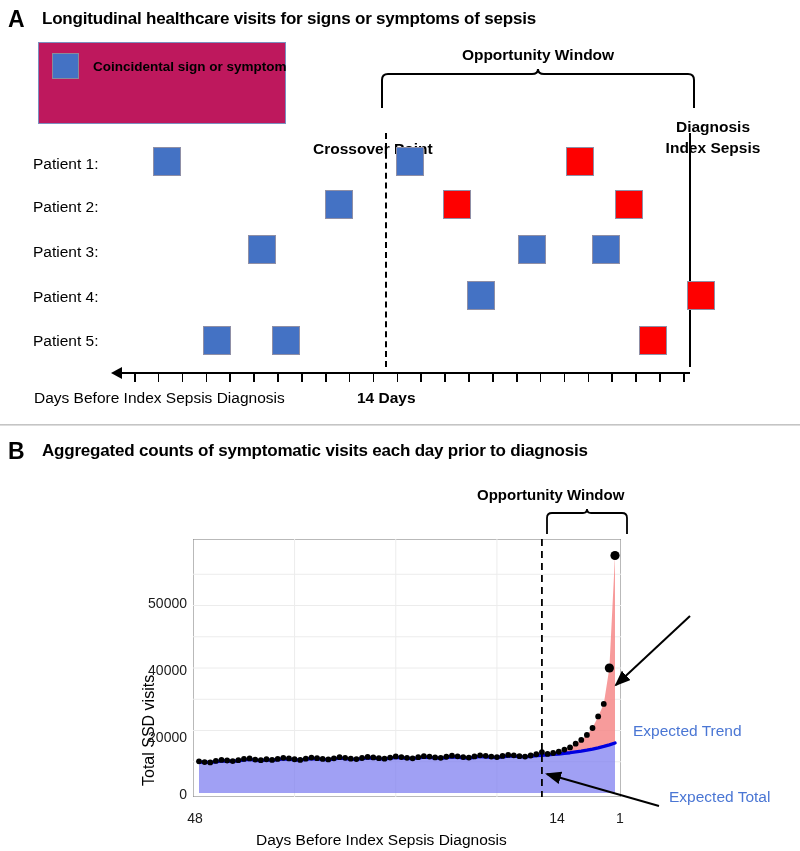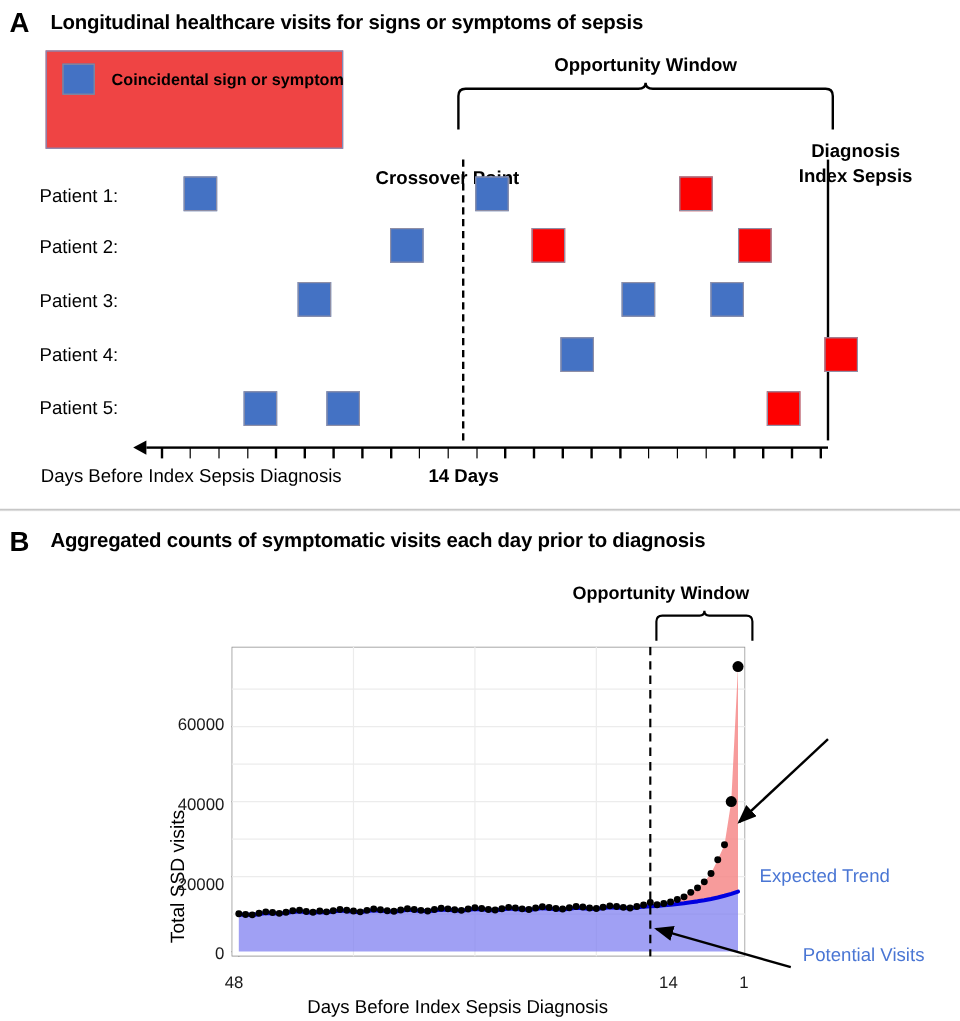--- a/index.html
+++ b/index.html
@@ -13,21 +13,21 @@
   #panel-b{top:426px;height:425px;}
   .divider{position:absolute;left:0;top:424px;width:800px;height:2px;
            background:linear-gradient(#b9b9b9,#e8e8e8);}
 
   .panel-letter{position:absolute;font-weight:bold;font-size:23px;line-height:1;}
   .panel-title{position:absolute;font-weight:bold;font-size:17px;line-height:1;
                letter-spacing:-0.2px;white-space:nowrap;}
 
   
   #legend-a{position:absolute;left:38px;top:42px;width:248px;height:82px;
-            border:1.5px solid #7b8fbf;background:#ef4444;box-sizing:border-box;}
+            border:1.5px solid #7b8fbf;background:#be185d;box-sizing:border-box;}
   .legend-row{position:absolute;left:13px;height:28px;display:flex;align-items:center;}
   .legend-swatch{width:27px;height:26px;border:1px solid #8a8a9a;box-sizing:border-box;}
   .legend-text{font-size:13.5px;font-weight:bold;margin-left:14px;white-space:nowrap;}
   .prow-label{position:absolute;font-weight:normal;font-size:15.5px;white-space:nowrap;}
   .visit-marker{position:absolute;width:28px;height:29px;
                 border:1px solid #8f8fa6;box-sizing:border-box;}
   .vm-blue{background:#4472c4;}
   .vm-red{background:#fe0000;}
 
   .crossover-line{position:absolute;border-left:2px dashed #000;}
@@ -146,21 +146,21 @@
   <svg style="position:absolute;left:545px;top:82px;" width="84" height="28">
     <path d="M2,26 L2,10 Q2,5 7,5 L38,5 Q42,5 42,1 Q42,5 46,5 L77,5 Q82,5 82,10 L82,26" fill="none" stroke="#000" stroke-width="1.8"></path>
   </svg>
   <div class="lbl-bold" style="left:477px;top:60px;font-size:15px;">Opportunity Window</div>
 
   <div class="ylab-rot" style="left:140px;top:360px;">Total SSD visits</div>
 
   <div class="ytick-label" style="left:139px;top:360px;width:48px;">0</div>
   <div class="ytick-label" style="left:139px;top:303px;width:48px;">20000</div>
   <div class="ytick-label" style="left:139px;top:236px;width:48px;">40000</div>
-  <div class="ytick-label" style="left:139px;top:169px;width:48px;">60000</div>
+  <div class="ytick-label" style="left:139px;top:169px;width:48px;">50000</div>
 
   <div class="xtick-label" style="left:175px;top:384px;width:40px;">48</div>
   <div class="xtick-label" style="left:537px;top:384px;width:40px;">14</div>
   <div class="xtick-label" style="left:600px;top:384px;width:40px;">1</div>
 
   <div class="axis-title" style="left:256px;top:405px;">Days Before Index Sepsis Diagnosis</div>
 
   <svg id="plot-svg" style="position:absolute;left:193px;top:113px;" width="428" height="258">
       <rect x="0" y="0" width="428" height="258" fill="#fff" stroke="#8a8a8a" stroke-width="1.2"></rect>
       <line x1="0" y1="222.75" x2="428" y2="222.75" stroke="#ececec" stroke-width="1"></line>
@@ -275,14 +275,14 @@
   <div class="ann ann-blue" style="left:633px;top:296px;">Expected Trend</div>
 
   <svg style="position:absolute;left:535px;top:340px;" width="130" height="46">
     <defs>
       <marker id="ah2" markerWidth="9" markerHeight="9" refX="7" refY="3.2" orient="auto">
         <path d="M0,0 L8,3.2 L0,6.4 z" fill="#000"></path>
       </marker>
     </defs>
     <line x1="124" y1="40" x2="12" y2="8" stroke="#000" stroke-width="2" marker-end="url(#ah2)"></line>
   </svg>
-  <div class="ann ann-blue" style="left:669px;top:362px;">Potential Visits</div>
+  <div class="ann ann-blue" style="left:669px;top:362px;">Expected Total</div>
 </div>
 
 </body></html>

